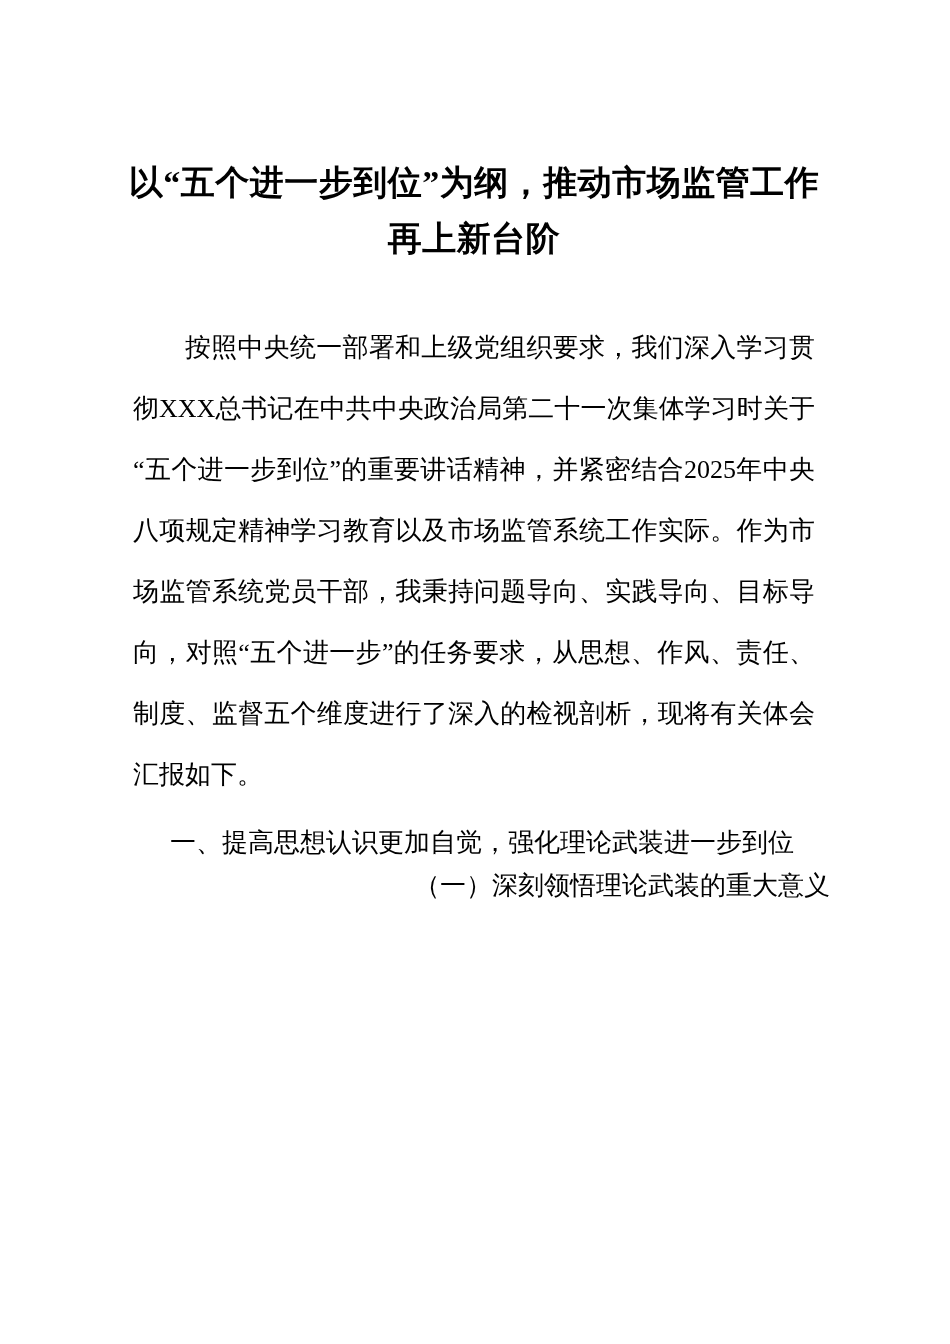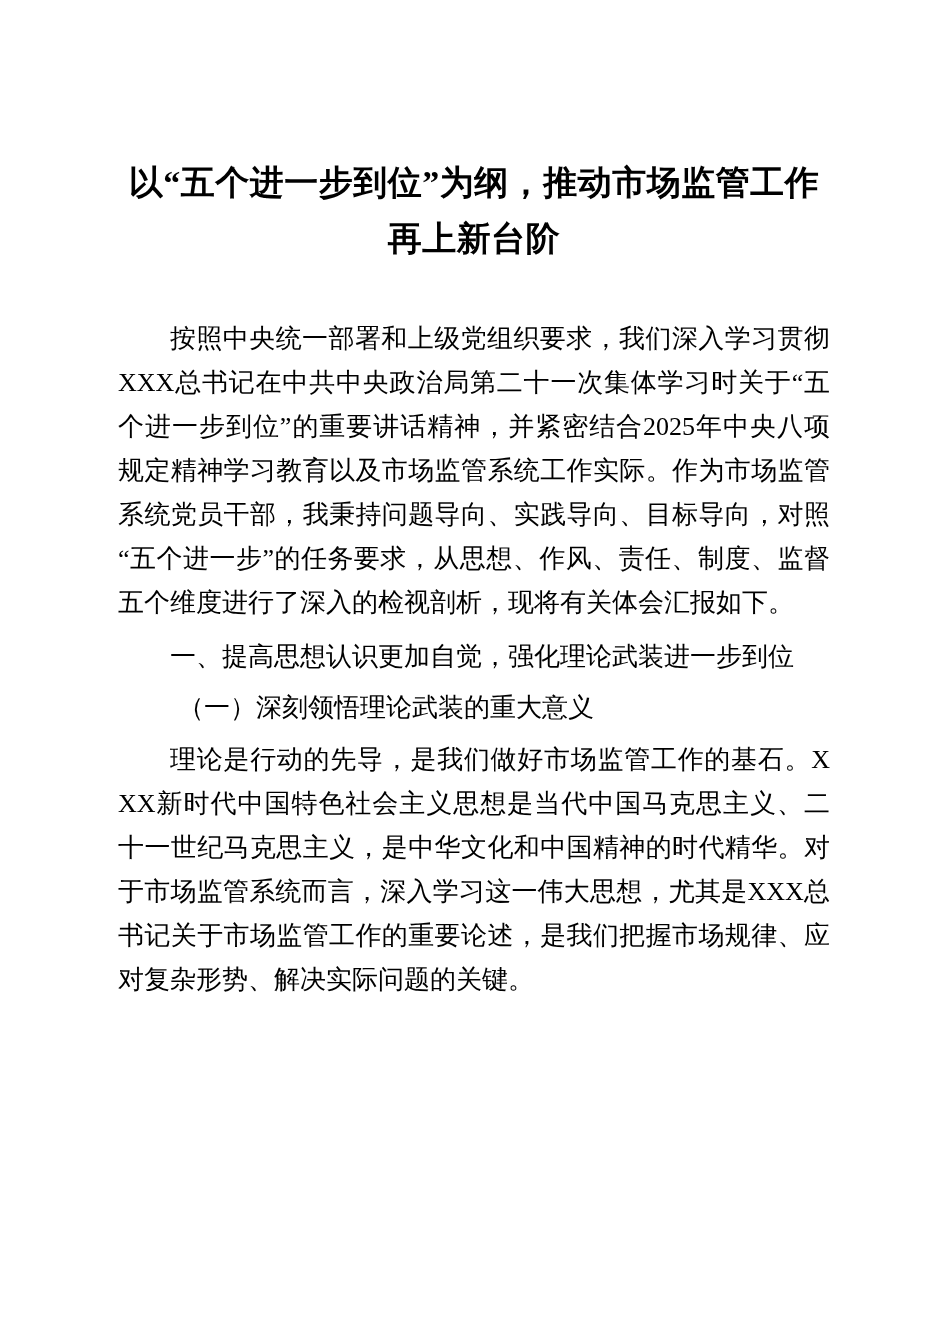--- a/index.html
+++ b/index.html
@@ -22,60 +22,60 @@
   .doc-title {
     margin: 155px 0 0 0;
     font-family: "Liberation Serif", "DejaVu Serif", serif;
     font-weight: bold;
     font-size: 34px;
     line-height: 56px;
     text-align: center;
     letter-spacing: 0.5px;
   }
   p.body-text {
-    margin: 0;
+    margin: 15px;
     font-family: "Liberation Serif", "DejaVu Serif", serif;
     font-size: 26px;
-    line-height: 44px;
+    line-height: 61px;
     text-align: justify;
     text-indent: 2em;
     word-break: break-all;
   }
   p.body-text.first {
     margin-top: 50px;
   }
   p.body-text.spaced {
     margin-top: 6px;
   }
   h2.section-heading {
     margin: 9px 0 0 0;
     font-family: "Liberation Sans", "DejaVu Sans", sans-serif;
     font-weight: normal;
     font-size: 26px;
     line-height: 44px;
     text-indent: 2em;
   }
   h3.subsection-heading {
-    margin: 8px;
+    margin: 0;
     font-family: "Liberation Serif", "DejaVu Serif", serif;
     font-weight: normal;
     font-size: 26px;
     line-height: 44px;
     text-indent: 2em;
+    text-align: right;
   }
 </style>
 </head>
 <body>
 
 <div class="page">
   <div class="content">
     <h1 class="doc-title">以“五个进一步到位”为纲，推动市场监管工作再上新台阶</h1>
 
     <p class="body-text first">按照中央统一部署和上级党组织要求，我们深入学习贯彻XXX总书记在中共中央政治局第二十一次集体学习时关于“五个进一步到位”的重要讲话精神，并紧密结合2025年中央八项规定精神学习教育以及市场监管系统工作实际。作为市场监管系统党员干部，我秉持问题导向、实践导向、目标导向，对照“五个进一步”的任务要求，从思想、作风、责任、制度、监督五个维度进行了深入的检视剖析，现将有关体会汇报如下。</p>
 
     <h2 class="section-heading">一、提高思想认识更加自觉，强化理论武装进一步到位</h2>
 
     <h3 class="subsection-heading">（一）深刻领悟理论武装的重大意义</h3>
 
-    <p class="body-text">理论是行动的先导，是我们做好市场监管工作的基石。XXX新时代中国特色社会主义思想是当代中国马克思主义、二十一世纪马克思主义，是中华文化和中国精神的时代精华。对于市场监管系统而言，深入学习这一伟大思想，尤其是XXX总书记关于市场监管工作的重要论述，是我们把握市场规律、应对复杂形势、解决实际问题的关键。</p>
 
   </div>
 </div>
 
 </body></html>

